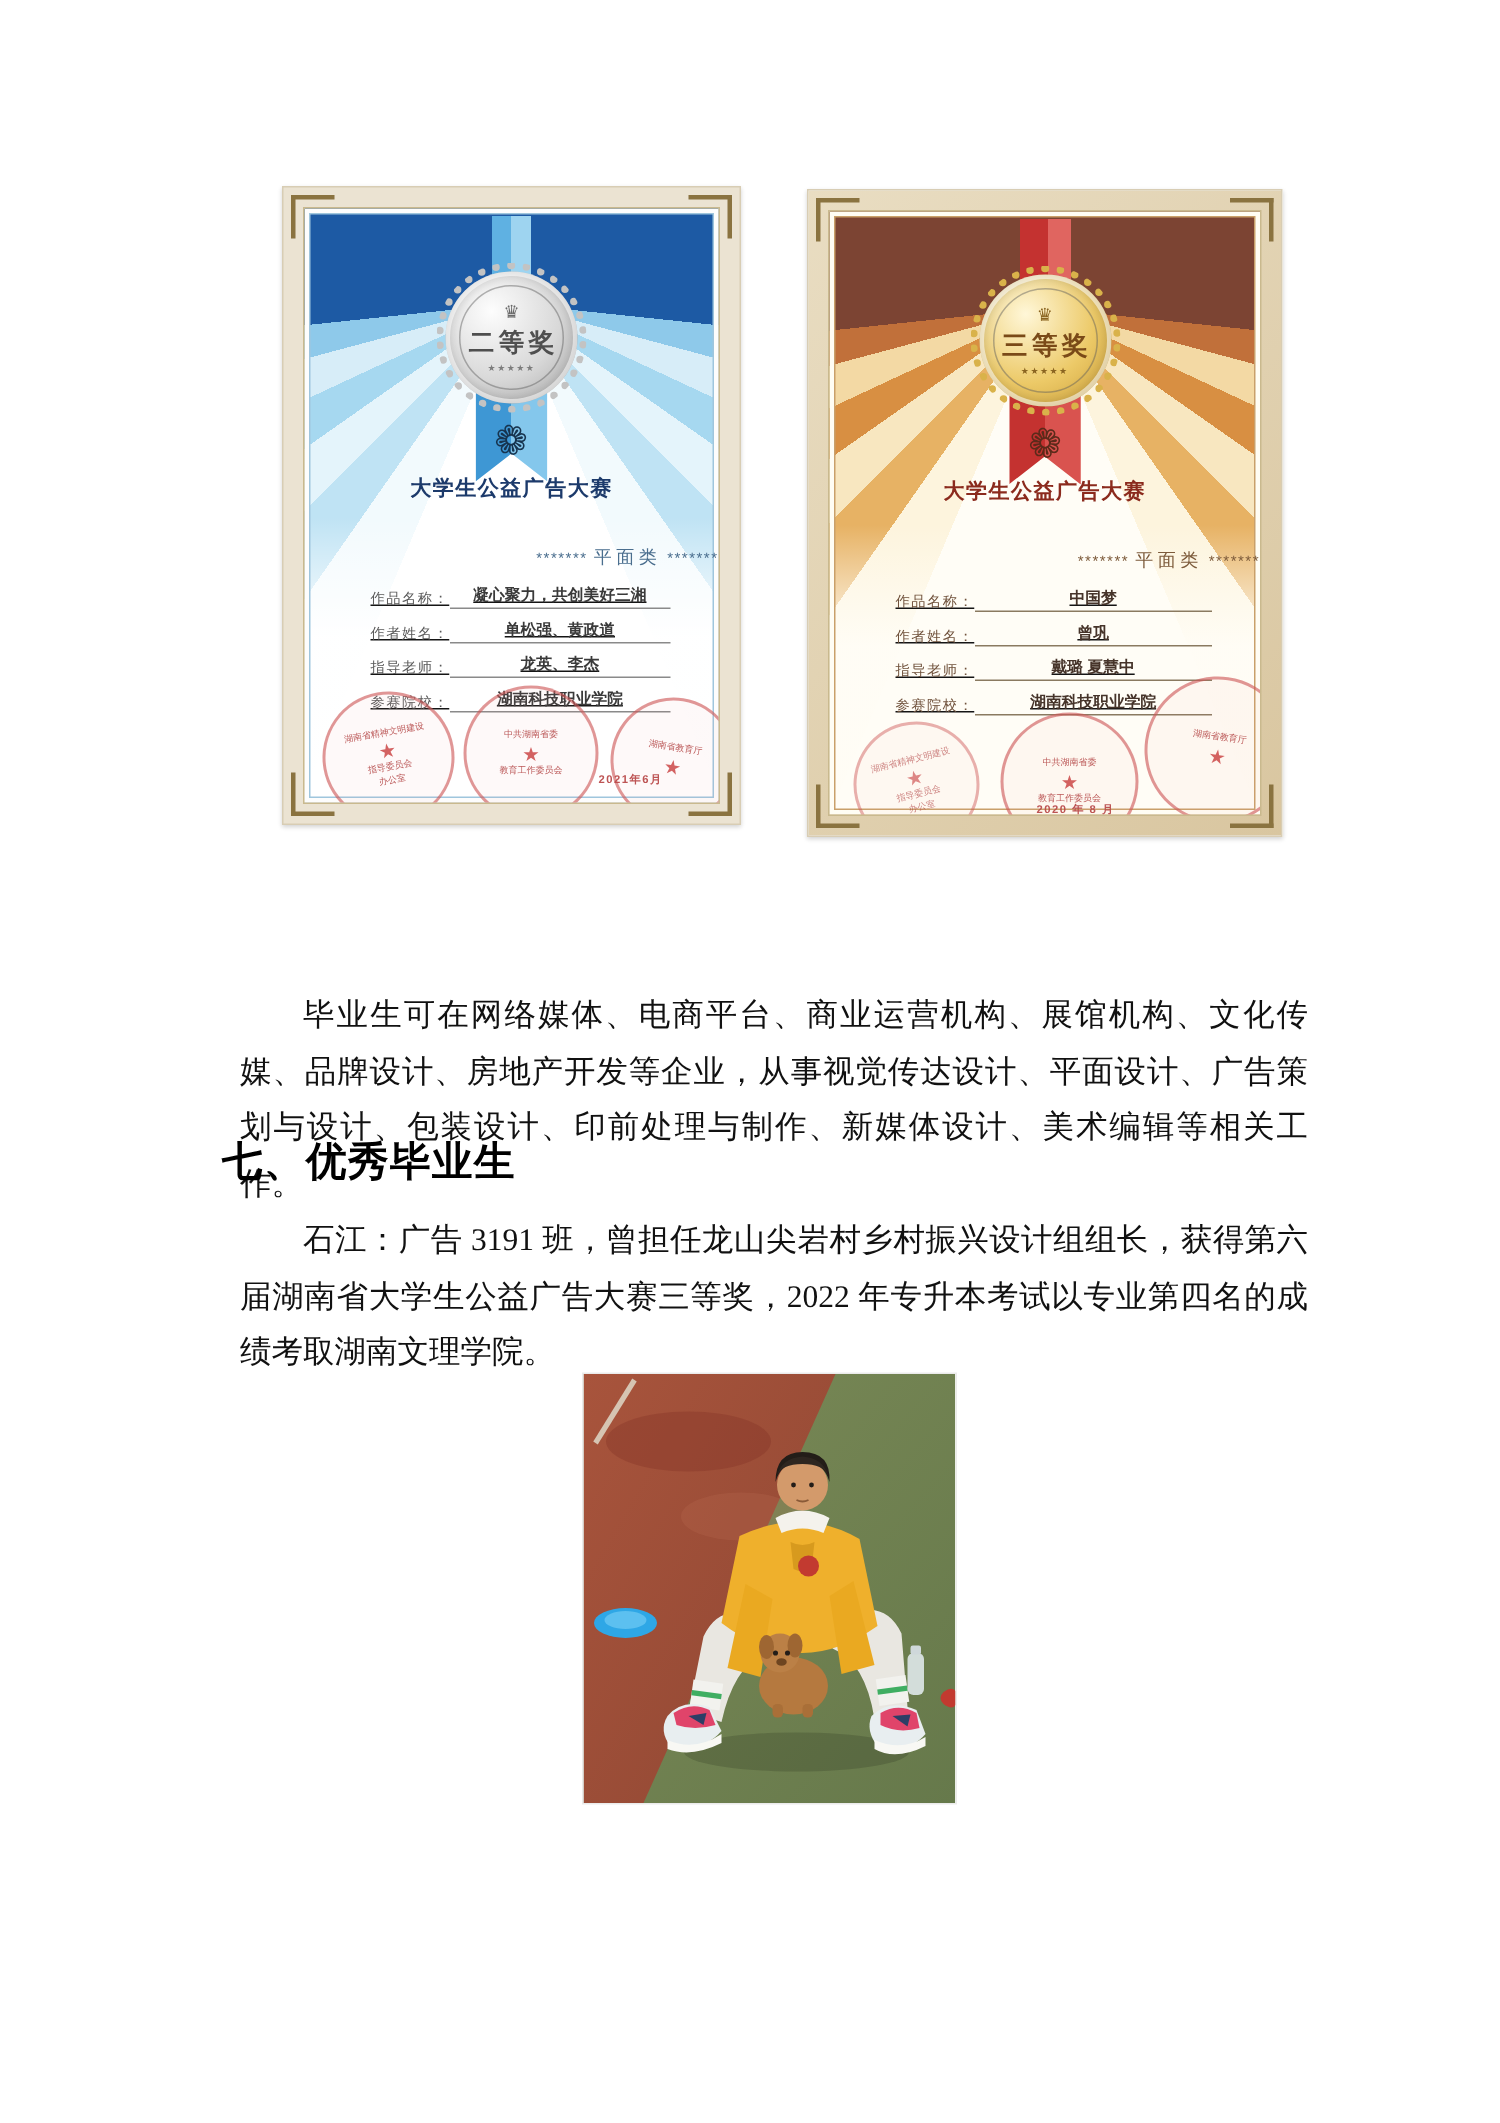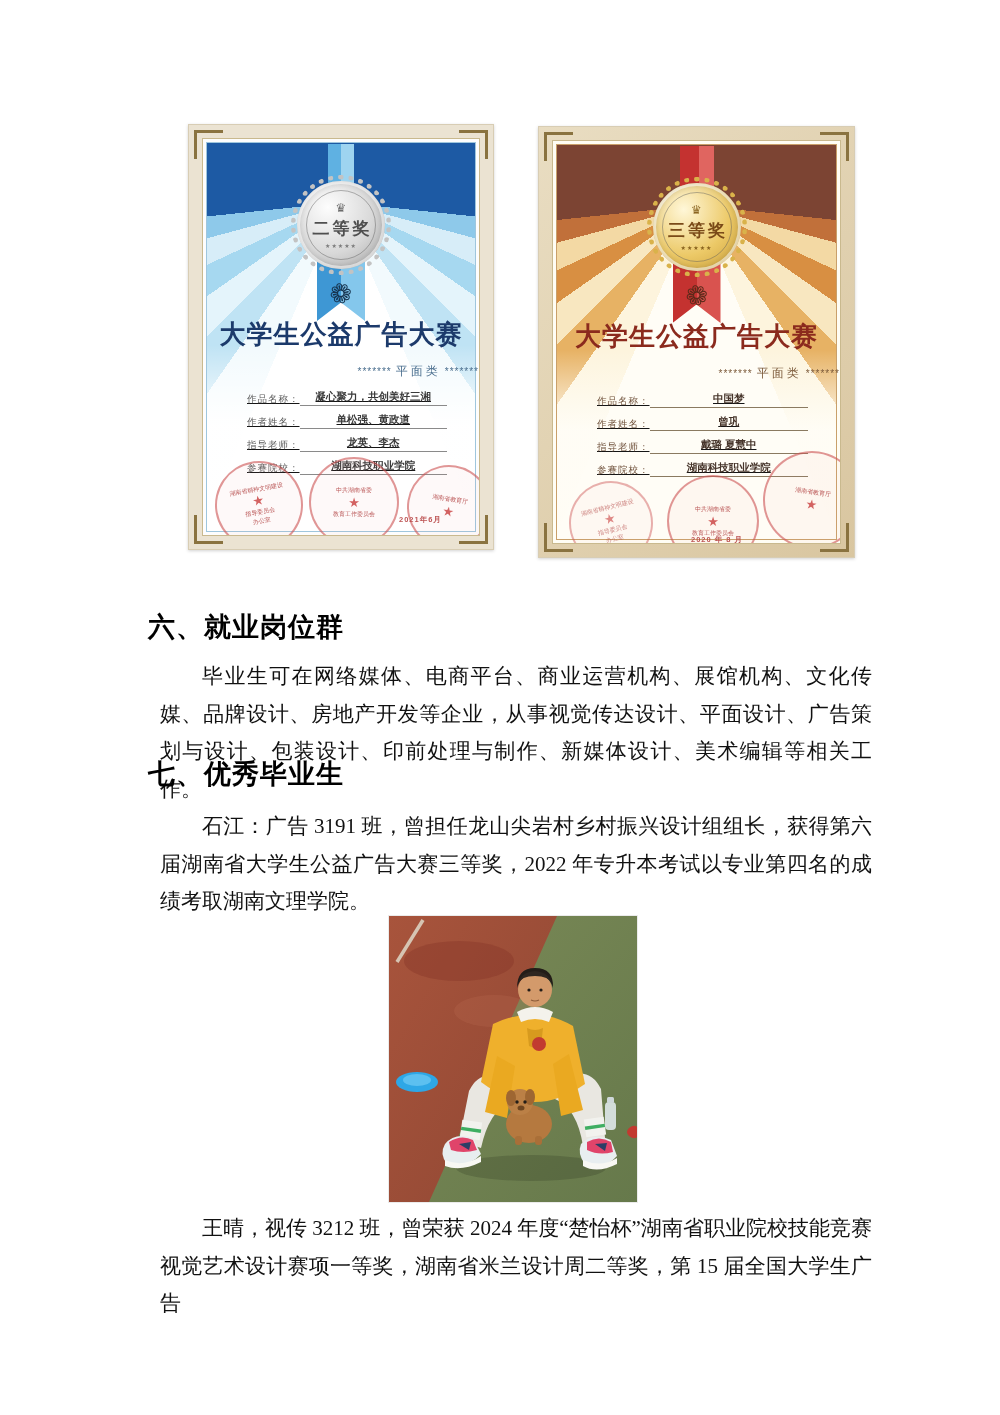--- a/index.html
+++ b/index.html
@@ -65,21 +65,21 @@
   .medal-silver .medal-award{color:#4f4f4f;} .medal-gold .medal-award{color:#7a4a18;}
   .medal-stars{font-size:6px;letter-spacing:1px;}
   .medal-silver .medal-stars{color:#7d7d7d;} .medal-gold .medal-stars{color:#8a6420;}
 
   .emblem{position:absolute;left:50%;top:142px;transform:translateX(-50%) rotate(-12deg);
           font-size:27px;line-height:1;z-index:2;}
   .cert-blue .emblem{color:#17344f;} .cert-red .emblem{color:#5c2a1a;}
 
   .cert-title{position:absolute;left:0;right:0;top:176px;text-align:center;font-weight:bold;z-index:2;}
   .cert-title .t1{font-size:17px;letter-spacing:2px;}
-  .cert-title .t2{font-size:26px;letter-spacing:1px;margin-top:2px;}
+  .cert-title .t2{font-size:14px;letter-spacing:1px;margin-top:2px;}
   .cert-blue .cert-title{color:var(--blue-title,#1c3a6b);}
   .cert-red  .cert-title{color:var(--red-title,#8b2a1d);}
   .cert-cat{position:absolute;left:0;right:0;top:224px;text-align:right;font-size:10px;letter-spacing:1px;z-index:2;}
   .cert-blue .cert-cat{color:#4a6e8e;} .cert-red .cert-cat{color:#7c5a3a;}
   .cert-cat .cat-name{font-size:12px;letter-spacing:3px;margin:0 4px;}
 
   .fields{position:absolute;left:44px;right:32px;top:252px;z-index:2;text-decoration:underline;}
   .field-row{display:flex;align-items:flex-end;height:15px;margin-bottom:8px;}
   .flabel{flex:none;font-size:9.5px;letter-spacing:1px;}
   .fvalue{flex:1;text-align:center;font-size:10.5px;font-weight:bold;border-bottom:1px solid #8a8a8a;padding-bottom:1px;}
@@ -223,21 +223,20 @@
         <span class="stext">教育工作委员会</span>
       </div>
       <div class="seal seal-3">
         <span class="stext">湖南省教育厅</span>
         <span class="sstar">★</span>
       </div>
       <div class="seal-date">2020 年 8 月</div>
     </div>
   </div>
 
-  <h2 class="sec-heading" id="h-six">六、就业岗位群</h2>
   <p class="doc-para" id="p-employ">毕业生可在网络媒体、电商平台、商业运营机构、展馆机构、文化传媒、品牌设计、房地产开发等企业，从事视觉传达设计、平面设计、广告策划与设计、包装设计、印前处理与制作、新媒体设计、美术编辑等相关工作。</p>
 
   <h2 class="sec-heading" id="h-seven">七、优秀毕业生</h2>
   <p class="doc-para" id="p-shijiang">石江：广告 3191 班，曾担任龙山尖岩村乡村振兴设计组组长，获得第六届湖南省大学生公益广告大赛三等奖，2022 年专升本考试以专业第四名的成绩考取湖南文理学院。</p>
 
   <div class="photo" title="学生蹲在操场草坪上抱着泰迪犬的照片">
     <svg width="248" height="286" viewBox="0 0 248 286" xmlns="http://www.w3.org/2000/svg">
       <defs>
         <linearGradient id="turf" x1="0" y1="0" x2="1" y2="1">
           <stop offset="0" stop-color="#7b8a57"></stop>
@@ -308,15 +307,14 @@
       </g>
 
       <g>
         <rect x="216" y="186" width="11" height="28" rx="4" fill="#dfe8ea" opacity=".9"></rect>
         <rect x="218" y="181" width="7" height="6" rx="1.5" fill="#cfd8da"></rect>
       </g>
       <path d="M240,212 q8,-6 10,4 q-2,10 -10,4 q-4,-4 0,-8 Z" fill="#c23a30"></path>
     </svg>
   </div>
 
-  <p class="doc-para" id="p-wangqing">王晴，视传 3212 班，曾荣获 2024 年度“楚怡杯”湖南省职业院校技能竞赛视觉艺术设计赛项一等奖，湖南省米兰设计周二等奖，第 15 届全国大学生广告</p>
 
 </div>
 
 </body></html>

